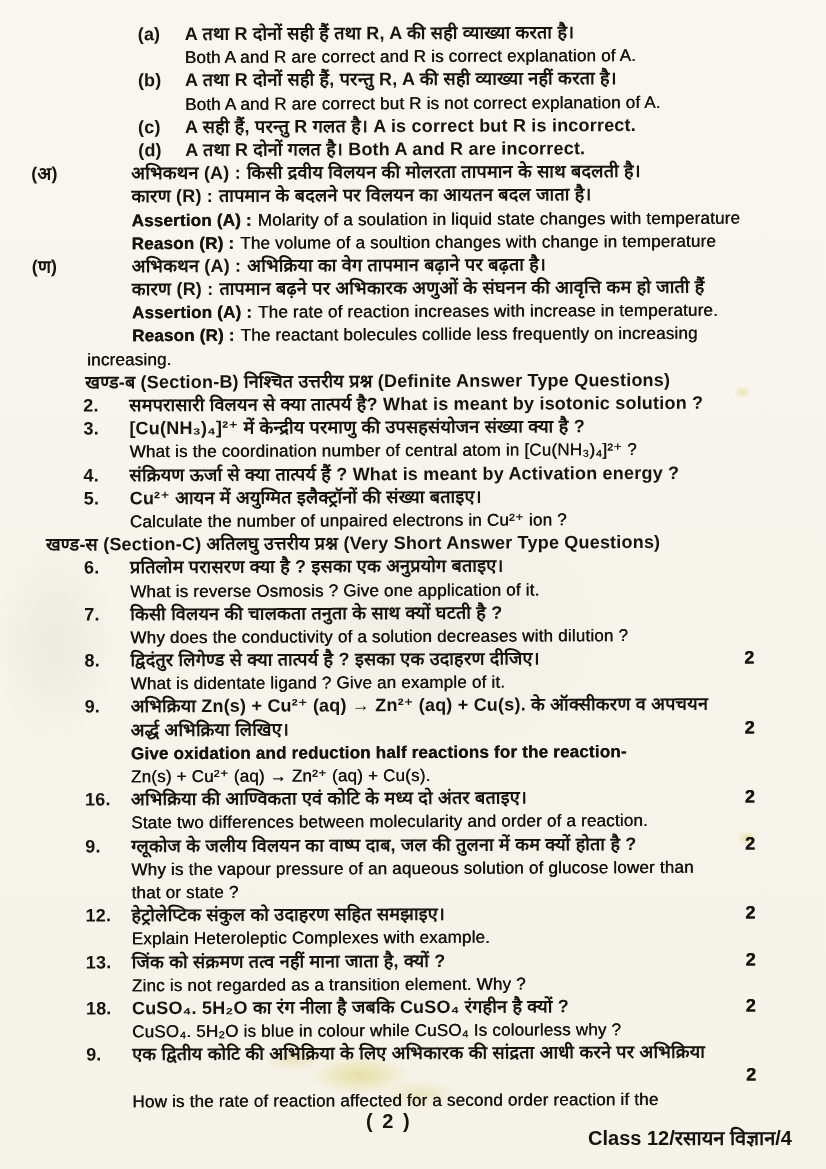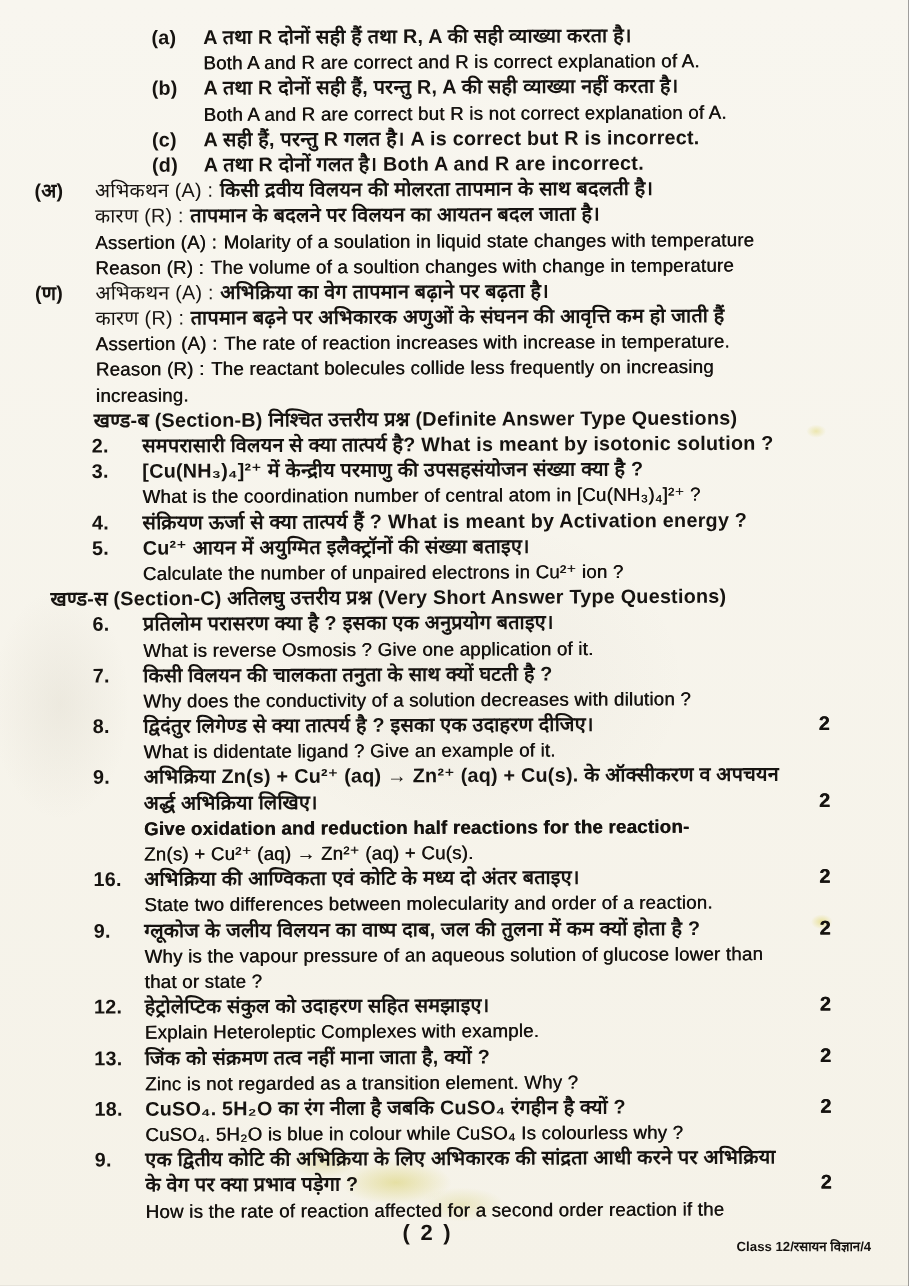--- a/index.html
+++ b/index.html
@@ -33,29 +33,29 @@
   .hi{font-size:18px;font-weight:700;}
   .en{font-size:17px;font-weight:400;text-shadow:.4px 0 0 currentColor;}
   .bold{font-weight:700;}
   .lbl{position:absolute;font-weight:700;}
   .option{padding-left:187px;}
   .option .lbl{left:140px;}
   .optcont{padding-left:187px;}
   .block{padding-left:88px;}
   .block .lbl{left:33px;}
   .blockcont{padding-left:88px;}
-  .prefix{font-weight:400;margin-right:6px;}
+  .prefix{font-weight:700;margin-right:6px;margin-left:45px;}
   .section{padding-left:86px;font-weight:700;}
   .section2{padding-left:46px;font-weight:700;}
   .question{padding-left:130px;}
   .question .lbl{left:84px;}
   .qcont{padding-left:130px;}
   .marks{position:absolute;right:72px;top:0;font-weight:700;font-size:18px;text-shadow:.4px 0 0 currentColor;}
   .footer-page{position:absolute;left:366px;top:1110px;font-size:20px;font-weight:700;letter-spacing:2px;}
-  .footer-ref{position:absolute;right:34px;top:1124px;font-size:12px;font-weight:700;}
+  .footer-ref{position:absolute;right:34px;top:1124px;font-size:20px;font-weight:700;}
 </style>
 </head>
 <body>
 
 <div class="page">
   <div class="content">
       <div class="row option hi"><span class="lbl">(a)</span><span class="txt">A तथा R दोनों सही हैं तथा R, A की सही व्याख्या करता है।</span></div>
       <div class="row optcont en"><span class="txt">Both A and R are correct and R is correct explanation of A.</span></div>
       <div class="row option hi"><span class="lbl">(b)</span><span class="txt">A तथा R दोनों सही हैं, परन्तु R, A की सही व्याख्या नहीं करता है।</span></div>
       <div class="row optcont en"><span class="txt">Both A and R are correct but R is not correct explanation of A.</span></div>
@@ -93,18 +93,18 @@
       <div class="row question hi"><span class="lbl">9.</span><span class="txt">ग्लूकोज के जलीय विलयन का वाष्प दाब, जल की तुलना में कम क्यों होता है ?</span><span class="marks">2</span></div>
       <div class="row qcont en"><span class="txt">Why is the vapour pressure of an aqueous solution of glucose lower than</span></div>
       <div class="row qcont en"><span class="txt">that or state ?</span></div>
       <div class="row question hi"><span class="lbl">12.</span><span class="txt">हेट्रोलेप्टिक संकुल को उदाहरण सहित समझाइए।</span><span class="marks">2</span></div>
       <div class="row qcont en"><span class="txt">Explain Heteroleptic Complexes with example.</span></div>
       <div class="row question hi"><span class="lbl">13.</span><span class="txt">जिंक को संक्रमण तत्व नहीं माना जाता है, क्यों ?</span><span class="marks">2</span></div>
       <div class="row qcont en"><span class="txt">Zinc is not regarded as a transition element. Why ?</span></div>
       <div class="row question hi"><span class="lbl">18.</span><span class="txt">CuSO₄. 5H₂O का रंग नीला है जबकि CuSO₄ रंगहीन है क्यों ?</span><span class="marks">2</span></div>
       <div class="row qcont en"><span class="txt">CuSO₄. 5H₂O is blue in colour while CuSO₄ Is colourless why ?</span></div>
       <div class="row question hi"><span class="lbl">9.</span><span class="txt">एक द्वितीय कोटि की अभिक्रिया के लिए अभिकारक की सांद्रता आधी करने पर अभिक्रिया</span></div>
-      <div class="row qcont hi"><span class="txt">के वेग पर क्या प्रभाव पड़ेगा ?</span><span class="marks">2</span></div>
+      <div class="row qcont hi"><span class="marks">2</span></div>
       <div class="row qcont en"><span class="txt">How is the rate of reaction affected for a second order reaction if the</span></div>
     </div>
   <div class="footer-page">( 2 )</div>
   <div class="footer-ref">Class 12/रसायन विज्ञान/4</div>
 </div>
 
 </body></html>

